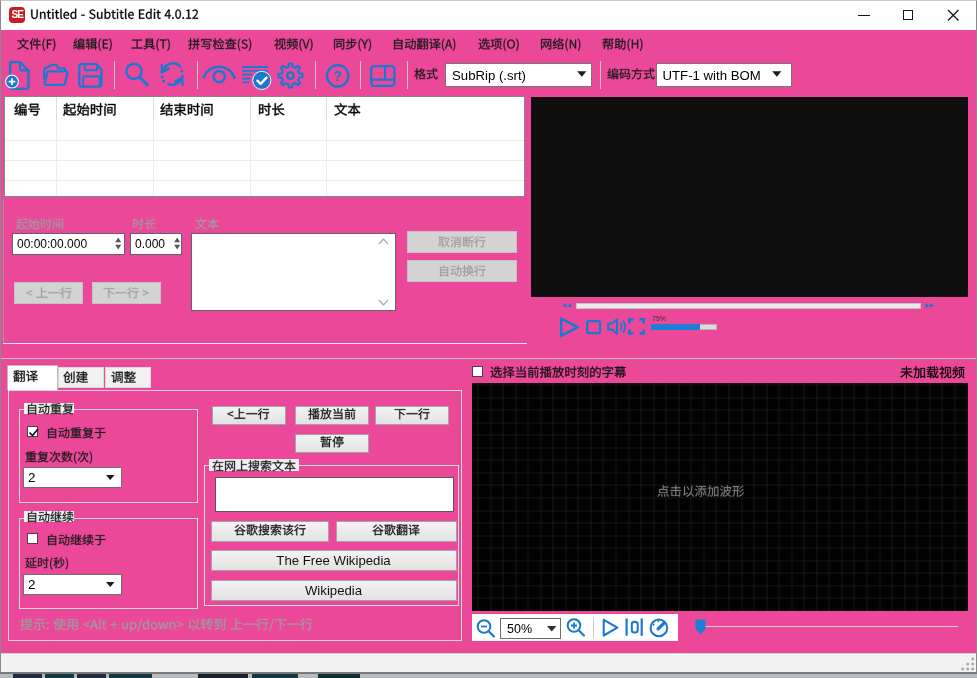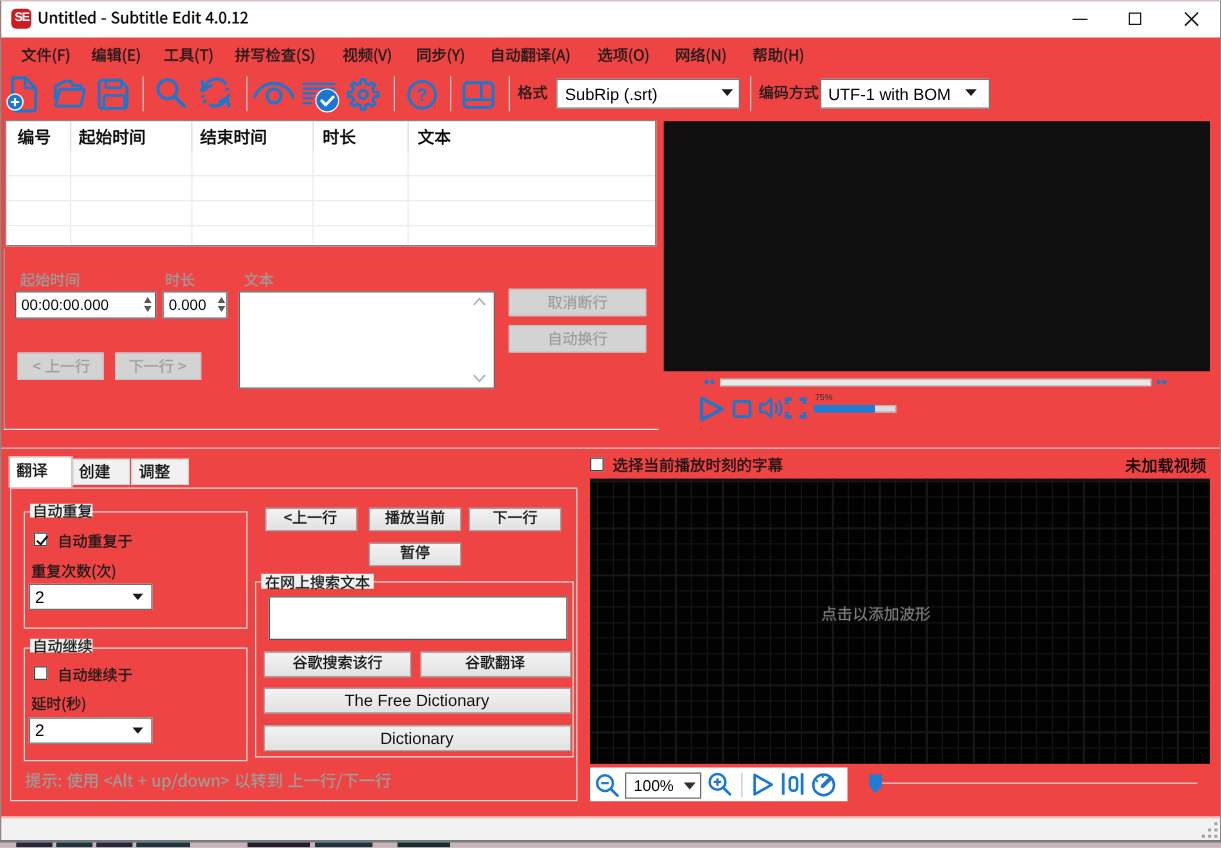--- a/index.html
+++ b/index.html
@@ -1,15 +1,15 @@
 <!DOCTYPE html>
 <html><head><meta charset="utf-8"><style>
 html,body{margin:0;padding:0;background:#fff}
 *{box-sizing:border-box}
-#win{position:relative;width:977px;height:678px;font-family:"Liberation Sans",sans-serif;background:#ef4444;overflow:hidden}
+#win{position:relative;width:977px;height:678px;font-family:"Liberation Sans",sans-serif;background:#ec4899;overflow:hidden}
 .abs{position:absolute}
 .t{position:absolute;overflow:visible}
 .lt{position:absolute;font-size:12px;color:#000;white-space:nowrap}
 svg.ic{position:absolute;overflow:visible}
 .cb{position:absolute;background:#fff;border:1px solid #454545}
 </style></head><body>
 <div id="win">
 
 <div class="abs" style="left:0;top:0;width:977px;height:673px;border:1px solid #898989;border-top:1px solid #c8c8c8"></div>
 <div class="abs" style="left:1px;top:1px;width:975px;height:29px;background:#fff"></div>
@@ -298,22 +298,22 @@
     </svg>
 <div class="abs" style="left:215px;top:476.5px;width:238.5px;height:35px;background:#fff;border:1px solid #575757"></div>
 <div class="abs" style="left:210.5px;top:520.5px;width:118.2px;height:21px;background:linear-gradient(#f3f3f3,#e2e2e2);border:1px solid #a3a3a3"></div>
     <svg class="t" style="left:233.6px;top:524.0px" width="72" height="16">
       <path transform="translate(0,10.34)" d="M7.1 -9.4C8.2 -8.5 9.6 -7.3 10.3 -6.5L11.1 -7.1C10.4 -7.9 8.9 -9.1 7.8 -9.9ZM4.0 -9.8C3.3 -8.8 2.1 -7.8 1.0 -7.1C1.2 -7.0 1.5 -6.7 1.7 -6.5C2.8 -7.2 4.1 -8.3 4.9 -9.4ZM6.0 -7.9C4.9 -6.1 2.7 -4.4 0.5 -3.7C0.7 -3.4 0.9 -3.1 1.0 -2.8C1.6 -3.0 2.1 -3.3 2.7 -3.6V1.0H3.6V0.5H8.5V0.9H9.4V-3.5C9.9 -3.2 10.4 -3.0 10.9 -2.8C11.1 -3.1 11.4 -3.4 11.6 -3.6C9.7 -4.3 7.6 -5.7 6.5 -7.1L6.7 -7.4ZM3.6 -0.3V-3.0H8.5V-0.3ZM3.0 -3.9C4.2 -4.6 5.2 -5.5 6.0 -6.4C6.8 -5.5 7.8 -4.6 8.9 -3.9Z M13.9 -7.3H15.3V-6.2H13.9ZM13.2 -8.0V-5.5H16.0V-8.0ZM12.5 -4.7V-3.9H16.9V0.0C16.9 0.2 16.9 0.2 16.8 0.2C16.6 0.2 16.1 0.2 15.5 0.2C15.6 0.4 15.8 0.7 15.8 0.9C16.6 0.9 17.1 0.9 17.4 0.8C17.7 0.7 17.7 0.5 17.7 0.0V-3.9H18.9V-4.7H17.7V-8.7H18.6V-9.5H12.6V-8.7H16.9V-4.7ZM13.1 -3.2V-0.1H13.9V-0.6H16.1V-3.2ZM13.9 -2.5H15.4V-1.3H13.9ZM19.6 -10.1C19.3 -8.3 18.8 -6.6 18.0 -5.5C18.2 -5.4 18.6 -5.1 18.8 -5.0C19.2 -5.6 19.5 -6.4 19.8 -7.3H22.5C22.4 -6.5 22.2 -5.7 22.0 -5.1L22.7 -4.9C23.0 -5.7 23.3 -6.9 23.5 -8.0L22.9 -8.2L22.8 -8.2H20.1C20.2 -8.7 20.3 -9.3 20.4 -9.9ZM20.4 -6.6V-5.8C20.4 -4.1 20.2 -1.6 17.9 0.4C18.1 0.5 18.4 0.8 18.5 1.0C19.8 -0.1 20.5 -1.5 20.9 -2.8C21.3 -1.2 22.0 -0.1 23.2 1.0C23.3 0.7 23.6 0.5 23.8 0.3C22.3 -1.0 21.6 -2.4 21.2 -4.8C21.2 -5.1 21.2 -5.5 21.2 -5.8V-6.6Z M26.0 -10.1V-7.7H24.6V-6.8H26.0V-4.2L24.5 -3.7L24.7 -2.9L26.0 -3.3V-0.2C26.0 0.0 25.9 0.0 25.8 0.0C25.7 0.0 25.2 0.0 24.8 0.0C24.9 0.3 25.0 0.7 25.0 0.9C25.7 0.9 26.2 0.9 26.5 0.7C26.7 0.6 26.8 0.3 26.8 -0.2V-3.7L28.2 -4.2L28.0 -5.0L26.8 -4.6V-6.8H28.1V-7.7H26.8V-10.1ZM28.5 -3.5V-2.7H29.1L29.0 -2.7C29.5 -1.9 30.2 -1.2 31.0 -0.6C30.0 -0.2 28.8 0.1 27.6 0.2C27.8 0.4 28.0 0.8 28.1 1.0C29.4 0.8 30.7 0.4 31.8 -0.1C32.8 0.3 33.8 0.7 35.0 0.9C35.1 0.7 35.4 0.4 35.5 0.2C34.5 0.0 33.5 -0.3 32.7 -0.6C33.6 -1.3 34.4 -2.1 34.9 -3.3L34.4 -3.5L34.2 -3.5H32.2V-4.6H35.0V-9.1H32.7V-8.4H34.2V-7.2H32.7V-6.5H34.2V-5.4H32.2V-10.1H31.4V-5.4H29.5V-6.5H30.8V-7.2H29.5V-8.3C30.1 -8.5 30.8 -8.8 31.3 -9.0L30.6 -9.6C30.2 -9.3 29.4 -9.0 28.7 -8.8V-4.6H31.4V-3.5ZM33.7 -2.7C33.3 -2.0 32.6 -1.5 31.8 -1.0C31.0 -1.5 30.4 -2.1 29.9 -2.7Z M43.6 -1.2C44.6 -0.7 45.9 0.1 46.5 0.7L47.3 0.2C46.6 -0.4 45.3 -1.2 44.3 -1.7ZM39.5 -1.6C38.8 -1.0 37.7 -0.3 36.7 0.1C36.9 0.3 37.3 0.6 37.4 0.7C38.4 0.2 39.5 -0.6 40.3 -1.3ZM38.3 -3.8C38.5 -3.9 38.8 -3.9 41.1 -4.1C40.1 -3.6 39.2 -3.3 38.8 -3.1C38.1 -2.8 37.6 -2.7 37.2 -2.6C37.3 -2.4 37.4 -2.0 37.5 -1.8C37.8 -1.9 38.2 -2.0 41.7 -2.2V-0.1C41.7 0.0 41.7 0.1 41.5 0.1C41.3 0.1 40.7 0.1 39.9 0.1C40.1 0.3 40.2 0.6 40.3 0.9C41.1 0.9 41.7 0.9 42.1 0.8C42.5 0.6 42.6 0.4 42.6 -0.1V-2.3L45.6 -2.4C45.9 -2.1 46.2 -1.8 46.4 -1.5L47.1 -2.0C46.5 -2.7 45.5 -3.6 44.6 -4.3L44.0 -3.9C44.3 -3.7 44.6 -3.4 45.0 -3.1L39.7 -2.8C41.4 -3.4 43.1 -4.2 44.7 -5.2L44.1 -5.8C43.5 -5.4 43.0 -5.1 42.4 -4.8L39.7 -4.6C40.5 -5.0 41.4 -5.5 42.1 -6.1L41.8 -6.3H46.3V-4.9H47.2V-7.1H42.5V-8.2H47.1V-9.0H42.5V-10.1H41.5V-9.0H36.9V-8.2H41.5V-7.1H36.8V-4.9H37.6V-6.3H41.2C40.4 -5.7 39.3 -5.1 39.0 -4.9C38.6 -4.8 38.3 -4.6 38.1 -4.6C38.2 -4.4 38.3 -4.0 38.3 -3.8Z M49.4 -9.4C50.0 -8.8 50.7 -7.9 51.1 -7.4L51.7 -8.0C51.4 -8.5 50.6 -9.3 50.0 -9.9ZM48.6 -6.3V-5.5H50.5V-1.0C50.5 -0.4 50.1 -0.0 49.9 0.2C50.0 0.3 50.3 0.6 50.4 0.8C50.5 0.6 50.8 0.4 52.7 -1.0C52.6 -1.2 52.5 -1.5 52.5 -1.8L51.3 -1.0V-6.3ZM55.1 -9.9C55.3 -9.5 55.5 -8.9 55.7 -8.5H52.3V-7.7H54.9C54.4 -7.0 53.7 -6.0 53.4 -5.7C53.2 -5.5 52.8 -5.4 52.6 -5.3C52.7 -5.1 52.8 -4.7 52.9 -4.5C53.1 -4.5 53.5 -4.6 55.9 -4.8C55.0 -3.8 53.7 -2.9 52.4 -2.4C52.5 -2.2 52.8 -1.8 52.9 -1.6C55.2 -2.7 57.1 -4.5 58.2 -6.4L57.4 -6.7C57.2 -6.3 56.9 -6.0 56.7 -5.6L54.3 -5.5C54.8 -6.1 55.5 -7.0 55.9 -7.7H59.3V-8.5H56.7C56.6 -9.0 56.3 -9.6 55.9 -10.1ZM58.3 -4.6C57.2 -2.5 54.7 -0.7 51.9 0.2C52.0 0.4 52.3 0.8 52.4 1.0C53.9 0.5 55.2 -0.3 56.4 -1.2C57.2 -0.5 58.2 0.3 58.7 0.8L59.4 0.2C58.8 -0.3 57.9 -1.1 57.0 -1.7C57.9 -2.4 58.7 -3.3 59.3 -4.2Z M65.2 -9.4V-8.5H71.1V-9.4ZM63.2 -10.1C62.6 -9.2 61.4 -8.1 60.4 -7.5C60.6 -7.3 60.8 -6.9 60.9 -6.7C62.0 -7.5 63.3 -8.7 64.1 -9.7ZM64.7 -6.0V-5.2H68.7V-0.2C68.7 -0.0 68.7 0.0 68.4 0.1C68.2 0.1 67.4 0.1 66.5 0.0C66.7 0.3 66.8 0.7 66.8 0.9C68.0 0.9 68.7 0.9 69.1 0.8C69.5 0.6 69.6 0.4 69.6 -0.2V-5.2H71.5V-6.0ZM63.7 -7.5C62.9 -6.1 61.5 -4.8 60.3 -3.9C60.5 -3.7 60.8 -3.3 60.9 -3.1C61.4 -3.5 61.8 -3.9 62.3 -4.4V1.0H63.2V-5.4C63.7 -6.0 64.2 -6.6 64.5 -7.2Z" fill="#111" stroke="#111" stroke-width="0.25"></path>
     </svg>
 <div class="abs" style="left:335.7px;top:520.5px;width:121px;height:21px;background:linear-gradient(#f3f3f3,#e2e2e2);border:1px solid #a3a3a3"></div>
     <svg class="t" style="left:372.2px;top:524.0px" width="48" height="16">
       <path transform="translate(0,10.34)" d="M7.1 -9.4C8.2 -8.5 9.6 -7.3 10.3 -6.5L11.1 -7.1C10.4 -7.9 8.9 -9.1 7.8 -9.9ZM4.0 -9.8C3.3 -8.8 2.1 -7.8 1.0 -7.1C1.2 -7.0 1.5 -6.7 1.7 -6.5C2.8 -7.2 4.1 -8.3 4.9 -9.4ZM6.0 -7.9C4.9 -6.1 2.7 -4.4 0.5 -3.7C0.7 -3.4 0.9 -3.1 1.0 -2.8C1.6 -3.0 2.1 -3.3 2.7 -3.6V1.0H3.6V0.5H8.5V0.9H9.4V-3.5C9.9 -3.2 10.4 -3.0 10.9 -2.8C11.1 -3.1 11.4 -3.4 11.6 -3.6C9.7 -4.3 7.6 -5.7 6.5 -7.1L6.7 -7.4ZM3.6 -0.3V-3.0H8.5V-0.3ZM3.0 -3.9C4.2 -4.6 5.2 -5.5 6.0 -6.4C6.8 -5.5 7.8 -4.6 8.9 -3.9Z M13.9 -7.3H15.3V-6.2H13.9ZM13.2 -8.0V-5.5H16.0V-8.0ZM12.5 -4.7V-3.9H16.9V0.0C16.9 0.2 16.9 0.2 16.8 0.2C16.6 0.2 16.1 0.2 15.5 0.2C15.6 0.4 15.8 0.7 15.8 0.9C16.6 0.9 17.1 0.9 17.4 0.8C17.7 0.7 17.7 0.5 17.7 0.0V-3.9H18.9V-4.7H17.7V-8.7H18.6V-9.5H12.6V-8.7H16.9V-4.7ZM13.1 -3.2V-0.1H13.9V-0.6H16.1V-3.2ZM13.9 -2.5H15.4V-1.3H13.9ZM19.6 -10.1C19.3 -8.3 18.8 -6.6 18.0 -5.5C18.2 -5.4 18.6 -5.1 18.8 -5.0C19.2 -5.6 19.5 -6.4 19.8 -7.3H22.5C22.4 -6.5 22.2 -5.7 22.0 -5.1L22.7 -4.9C23.0 -5.7 23.3 -6.9 23.5 -8.0L22.9 -8.2L22.8 -8.2H20.1C20.2 -8.7 20.3 -9.3 20.4 -9.9ZM20.4 -6.6V-5.8C20.4 -4.1 20.2 -1.6 17.9 0.4C18.1 0.5 18.4 0.8 18.5 1.0C19.8 -0.1 20.5 -1.5 20.9 -2.8C21.3 -1.2 22.0 -0.1 23.2 1.0C23.3 0.7 23.6 0.5 23.8 0.3C22.3 -1.0 21.6 -2.4 21.2 -4.8C21.2 -5.1 21.2 -5.5 21.2 -5.8V-6.6Z M30.1 -7.4C30.4 -6.6 30.8 -5.6 30.9 -5.0L31.5 -5.2C31.4 -5.8 31.1 -6.8 30.7 -7.6ZM32.8 -7.4C33.1 -6.7 33.5 -5.7 33.6 -5.1L34.2 -5.2C34.1 -5.8 33.7 -6.8 33.4 -7.6ZM28.8 -8.8C28.7 -8.4 28.4 -7.7 28.2 -7.2H27.8V-9.0C28.5 -9.1 29.2 -9.2 29.7 -9.4L29.3 -10.0C28.2 -9.7 26.2 -9.5 24.7 -9.4C24.8 -9.3 24.8 -9.0 24.9 -8.8C25.5 -8.8 26.3 -8.9 27.0 -9.0V-7.2H24.6V-6.5H26.7C26.1 -5.7 25.2 -4.8 24.4 -4.4C24.6 -4.2 24.7 -3.8 24.8 -3.6L25.0 -3.7V0.9H25.7V0.3H28.9V0.8H29.6V-3.8H25.1C25.8 -4.3 26.5 -5.1 27.0 -5.8V-4.1H27.8V-5.8C28.4 -5.4 29.2 -4.6 29.5 -4.3L30.0 -5.0C29.7 -5.2 28.5 -6.1 27.9 -6.5H29.8V-7.2H28.9C29.1 -7.6 29.3 -8.1 29.5 -8.6ZM25.2 -8.5C25.4 -8.1 25.6 -7.5 25.7 -7.2L26.3 -7.4C26.2 -7.7 26.0 -8.3 25.8 -8.7ZM27.0 -1.5V-0.5H25.7V-1.5ZM27.7 -1.5H28.9V-0.5H27.7ZM27.0 -2.1H25.7V-3.1H27.0ZM27.7 -2.1V-3.1H28.9V-2.1ZM29.9 -2.4 30.3 -1.8C30.8 -2.2 31.3 -2.8 31.8 -3.3V-0.1C31.8 0.1 31.7 0.1 31.6 0.1C31.4 0.1 31.0 0.1 30.6 0.1C30.7 0.3 30.8 0.7 30.8 0.9C31.4 0.9 31.9 0.9 32.1 0.8C32.4 0.6 32.5 0.4 32.5 -0.1V-9.5H30.1V-8.7H31.8V-4.4C31.1 -3.6 30.4 -2.9 29.9 -2.4ZM32.7 -2.5 33.1 -1.9C33.5 -2.3 34.0 -2.8 34.4 -3.3V-0.1C34.4 0.1 34.4 0.1 34.2 0.1C34.1 0.1 33.6 0.1 33.1 0.1C33.3 0.3 33.4 0.7 33.4 0.9C34.1 0.9 34.5 0.9 34.8 0.8C35.1 0.6 35.2 0.4 35.2 -0.1V-9.5H32.8V-8.7H34.4V-4.4C33.8 -3.6 33.1 -3.0 32.7 -2.5Z M37.2 -9.4C37.7 -8.7 38.3 -7.8 38.6 -7.3L39.3 -7.8C39.0 -8.3 38.4 -9.2 37.9 -9.8ZM43.3 -4.9V-3.9H40.9V-3.1H43.3V-1.8H40.3V-1.5L40.1 -1.9L39.1 -1.2V-6.3H36.6V-5.5H38.2V-1.2C38.2 -0.6 37.9 -0.2 37.7 0.0C37.8 0.1 38.1 0.5 38.2 0.7C38.3 0.4 38.6 0.2 40.3 -1.1V-1.0H43.3V1.0H44.2V-1.0H47.4V-1.8H44.2V-3.1H46.6V-3.9H44.2V-4.9ZM45.6 -8.6C45.2 -8.0 44.6 -7.4 43.8 -6.9C43.2 -7.4 42.6 -8.0 42.2 -8.6ZM40.4 -9.4V-8.6H41.3C41.8 -7.8 42.4 -7.1 43.1 -6.5C42.1 -5.9 41.0 -5.4 39.8 -5.2C40.0 -5.0 40.2 -4.6 40.3 -4.4C41.5 -4.7 42.8 -5.3 43.8 -5.9C44.8 -5.3 45.9 -4.8 47.1 -4.5C47.2 -4.8 47.5 -5.1 47.7 -5.3C46.5 -5.5 45.5 -5.9 44.6 -6.4C45.6 -7.2 46.4 -8.1 46.9 -9.2L46.3 -9.5L46.2 -9.4Z" fill="#111" stroke="#111" stroke-width="0.25"></path>
     </svg>
-<div class="abs" style="left:210.5px;top:550px;width:246px;height:21px;background:linear-gradient(#f3f3f3,#e2e2e2);border:1px solid #a3a3a3;text-align:center;font-size:13.2px;color:#111;line-height:19px">The Free Dictionary</div>
-<div class="abs" style="left:210.5px;top:579.5px;width:246px;height:21px;background:linear-gradient(#f3f3f3,#e2e2e2);border:1px solid #a3a3a3;text-align:center;font-size:13.2px;color:#111;line-height:19px">Dictionary</div>
+<div class="abs" style="left:210.5px;top:550px;width:246px;height:21px;background:linear-gradient(#f3f3f3,#e2e2e2);border:1px solid #a3a3a3;text-align:center;font-size:13.2px;color:#111;line-height:19px">The Free Wikipedia</div>
+<div class="abs" style="left:210.5px;top:579.5px;width:246px;height:21px;background:linear-gradient(#f3f3f3,#e2e2e2);border:1px solid #a3a3a3;text-align:center;font-size:13.2px;color:#111;line-height:19px">Wikipedia</div>
 <svg class="t" style="left:19.7px;top:617.5px" width="293" height="17">
       <path transform="translate(0,11.21)" d="M6.2 -8.0H10.6V-7.0H6.2ZM6.2 -9.8H10.6V-8.7H6.2ZM5.3 -10.5V-6.2H11.5V-10.5ZM5.6 -3.9C5.4 -1.9 4.8 -0.5 3.6 0.5C3.8 0.6 4.2 0.9 4.4 1.0C5.0 0.4 5.6 -0.4 5.9 -1.4C6.8 0.5 8.2 0.8 10.0 0.8H12.3C12.4 0.6 12.5 0.2 12.6 -0.0C12.2 -0.0 10.4 -0.0 10.1 -0.0C9.6 -0.0 9.2 -0.0 8.8 -0.1V-2.1H11.6V-3.0H8.8V-4.5H12.2V-5.3H4.7V-4.5H7.9V-0.4C7.2 -0.7 6.6 -1.3 6.2 -2.4C6.3 -2.8 6.4 -3.3 6.5 -3.8ZM2.1 -10.9V-8.3H0.5V-7.4H2.1V-4.5C1.5 -4.3 0.9 -4.1 0.4 -4.0L0.6 -3.1L2.1 -3.5V-0.2C2.1 0.0 2.1 0.1 1.9 0.1C1.8 0.1 1.2 0.1 0.7 0.1C0.8 0.3 0.9 0.7 1.0 0.9C1.8 1.0 2.3 0.9 2.6 0.8C2.9 0.6 3.0 0.4 3.0 -0.2V-3.8L4.5 -4.3L4.4 -5.2L3.0 -4.8V-7.4H4.5V-8.3H3.0V-10.9Z M16.0 -4.6C15.5 -3.1 14.5 -1.7 13.5 -0.7C13.7 -0.6 14.1 -0.3 14.4 -0.1C15.4 -1.1 16.4 -2.7 17.0 -4.3ZM21.9 -4.2C22.8 -2.9 23.8 -1.2 24.2 -0.1L25.1 -0.6C24.8 -1.7 23.7 -3.3 22.8 -4.5ZM14.9 -10.0V-9.0H24.1V-10.0ZM13.8 -6.8V-5.8H19.0V-0.2C19.0 -0.0 18.9 0.0 18.7 0.0C18.4 0.0 17.6 0.0 16.7 0.0C16.8 0.3 17.0 0.7 17.0 1.0C18.2 1.0 19.0 1.0 19.4 0.9C19.9 0.7 20.0 0.4 20.0 -0.2V-5.8H25.2V-6.8Z M27.8 -5.1C28.3 -5.1 28.7 -5.4 28.7 -6.0C28.7 -6.5 28.3 -6.9 27.8 -6.9C27.3 -6.9 26.9 -6.5 26.9 -6.0C26.9 -5.4 27.3 -5.1 27.8 -5.1ZM27.8 0.2C28.3 0.2 28.7 -0.2 28.7 -0.7C28.7 -1.3 28.3 -1.6 27.8 -1.6C27.3 -1.6 26.9 -1.3 26.9 -0.7C26.9 -0.2 27.3 0.2 27.8 0.2Z M41.0 -10.9V-9.5H37.4V-8.6H41.0V-7.3H37.8V-3.7H41.0C40.9 -3.0 40.7 -2.3 40.3 -1.7C39.6 -2.2 39.0 -2.8 38.6 -3.4L37.8 -3.2C38.3 -2.3 38.9 -1.6 39.7 -1.1C39.1 -0.5 38.2 -0.1 36.9 0.3C37.2 0.5 37.4 0.9 37.5 1.1C38.9 0.7 39.8 0.1 40.5 -0.5C41.8 0.3 43.4 0.8 45.3 1.1C45.4 0.8 45.7 0.4 45.9 0.2C44.0 -0.0 42.4 -0.5 41.1 -1.2C41.6 -2.0 41.8 -2.8 41.9 -3.7H45.3V-7.3H42.0V-8.6H45.8V-9.5H42.0V-10.9ZM38.7 -6.5H41.0V-5.1L41.0 -4.5H38.7ZM42.0 -6.5H44.4V-4.5H42.0L42.0 -5.1ZM36.9 -10.9C36.1 -9.0 34.8 -7.0 33.5 -5.8C33.7 -5.6 34.0 -5.1 34.1 -4.8C34.6 -5.3 35.0 -5.9 35.5 -6.5V1.1H36.4V-8.0C36.9 -8.8 37.4 -9.7 37.8 -10.7Z M48.2 -10.0V-5.3C48.2 -3.5 48.1 -1.2 46.7 0.5C46.9 0.6 47.3 0.9 47.4 1.1C48.4 0.0 48.9 -1.5 49.1 -3.0H52.3V0.9H53.3V-3.0H56.8V-0.3C56.8 -0.1 56.7 0.0 56.5 0.0C56.2 0.1 55.3 0.1 54.4 0.0C54.6 0.3 54.7 0.7 54.8 1.0C56.0 1.0 56.7 1.0 57.2 0.8C57.6 0.7 57.8 0.4 57.8 -0.3V-10.0ZM49.2 -9.1H52.3V-7.0H49.2ZM56.8 -9.1V-7.0H53.3V-9.1ZM49.2 -6.1H52.3V-3.9H49.2C49.2 -4.4 49.2 -4.8 49.2 -5.3ZM56.8 -6.1V-3.9H53.3V-6.1Z M69.6 -1.9V-2.9L66.5 -4.1L64.6 -4.8V-4.8L66.5 -5.6L69.6 -6.7V-7.7L63.4 -5.3V-4.4Z M70.2 0.0H71.4L72.3 -2.9H75.8L76.7 0.0H78.0L74.7 -9.5H73.4ZM72.6 -3.9 73.1 -5.3C73.4 -6.4 73.7 -7.4 74.0 -8.6H74.1C74.4 -7.4 74.7 -6.4 75.0 -5.3L75.5 -3.9Z M80.5 0.2C80.8 0.2 81.0 0.1 81.1 0.1L81.0 -0.8C80.8 -0.8 80.8 -0.8 80.7 -0.8C80.5 -0.8 80.4 -1.0 80.4 -1.3V-10.3H79.2V-1.4C79.2 -0.4 79.6 0.2 80.5 0.2Z M85.1 0.2C85.6 0.2 86.0 0.0 86.4 -0.1L86.2 -1.0C86.0 -0.9 85.6 -0.8 85.4 -0.8C84.6 -0.8 84.3 -1.3 84.3 -2.1V-6.1H86.2V-7.1H84.3V-9.0H83.3L83.2 -7.1L82.1 -7.0V-6.1H83.1V-2.2C83.1 -0.8 83.6 0.2 85.1 0.2Z M93.4 -1.5H94.3V-4.4H97.0V-5.2H94.3V-8.1H93.4V-5.2H90.7V-4.4H93.4Z M104.4 0.2C105.3 0.2 106.0 -0.3 106.7 -1.1H106.7L106.8 0.0H107.8V-7.1H106.6V-2.1C106.0 -1.2 105.4 -0.9 104.7 -0.9C103.8 -0.9 103.4 -1.4 103.4 -2.7V-7.1H102.2V-2.6C102.2 -0.8 102.9 0.2 104.4 0.2Z M110.2 3.0H111.4V0.6L111.3 -0.7C112.0 -0.1 112.7 0.2 113.3 0.2C114.9 0.2 116.4 -1.2 116.4 -3.6C116.4 -5.8 115.4 -7.2 113.6 -7.2C112.7 -7.2 111.9 -6.8 111.3 -6.2H111.3L111.2 -7.1H110.2ZM113.1 -0.8C112.6 -0.8 112.0 -1.0 111.4 -1.6V-5.3C112.1 -5.9 112.7 -6.2 113.3 -6.2C114.6 -6.2 115.1 -5.2 115.1 -3.6C115.1 -1.9 114.3 -0.8 113.1 -0.8Z M117.2 2.3H118.1L122.0 -10.3H121.1Z M125.7 0.2C126.6 0.2 127.3 -0.3 127.9 -0.8H127.9L128.0 0.0H129.0V-10.3H127.8V-7.6L127.9 -6.4C127.3 -6.9 126.7 -7.2 125.9 -7.2C124.3 -7.2 122.8 -5.8 122.8 -3.5C122.8 -1.2 124.0 0.2 125.7 0.2ZM126.0 -0.8C124.8 -0.8 124.1 -1.8 124.1 -3.5C124.1 -5.1 125.0 -6.2 126.1 -6.2C126.7 -6.2 127.2 -6.0 127.8 -5.5V-1.8C127.2 -1.1 126.7 -0.8 126.0 -0.8Z M134.1 0.2C135.9 0.2 137.4 -1.2 137.4 -3.5C137.4 -5.9 135.9 -7.2 134.1 -7.2C132.4 -7.2 130.9 -5.9 130.9 -3.5C130.9 -1.2 132.4 0.2 134.1 0.2ZM134.1 -0.8C132.9 -0.8 132.1 -1.9 132.1 -3.5C132.1 -5.1 132.9 -6.2 134.1 -6.2C135.4 -6.2 136.2 -5.1 136.2 -3.5C136.2 -1.9 135.4 -0.8 134.1 -0.8Z M140.4 0.0H141.8L142.8 -3.8C143.0 -4.5 143.1 -5.1 143.3 -5.8H143.3C143.5 -5.1 143.6 -4.5 143.8 -3.8L144.8 0.0H146.3L148.2 -7.1H147.0L146.0 -3.0C145.8 -2.3 145.7 -1.7 145.6 -1.0H145.5C145.3 -1.7 145.2 -2.3 145.0 -3.0L143.9 -7.1H142.8L141.6 -3.0C141.5 -2.3 141.3 -1.7 141.2 -1.0H141.1C141.0 -1.7 140.8 -2.3 140.7 -3.0L139.6 -7.1H138.4Z M149.7 0.0H150.9V-5.1C151.6 -5.8 152.1 -6.2 152.8 -6.2C153.8 -6.2 154.2 -5.6 154.2 -4.3V0.0H155.3V-4.5C155.3 -6.3 154.7 -7.2 153.2 -7.2C152.2 -7.2 151.5 -6.7 150.8 -6.0H150.8L150.7 -7.1H149.7Z M156.9 -1.9 163.2 -4.4V-5.3L156.9 -7.7V-6.7L160.0 -5.6L162.0 -4.8V-4.8L160.0 -4.1L156.9 -2.9Z M172.2 -9.3C172.9 -8.3 173.8 -7.0 174.1 -6.1L175.0 -6.7C174.6 -7.5 173.8 -8.8 173.0 -9.7ZM177.2 -10.4C176.9 -4.6 176.0 -1.4 171.8 0.3C172.0 0.5 172.4 0.9 172.5 1.1C174.3 0.3 175.5 -0.7 176.4 -2.1C177.4 -1.1 178.5 0.2 179.0 1.0L179.9 0.4C179.2 -0.6 177.9 -1.9 176.8 -3.0C177.7 -4.8 178.0 -7.3 178.2 -10.4ZM169.1 -0.3C169.5 -0.6 169.9 -0.8 173.7 -2.7C173.6 -2.9 173.5 -3.3 173.4 -3.6L170.4 -2.1V-9.9H169.4V-2.2C169.4 -1.7 168.9 -1.2 168.6 -1.1C168.8 -0.9 169.0 -0.5 169.1 -0.3Z M181.3 -4.3C181.5 -4.4 181.9 -4.5 182.3 -4.5H183.5V-2.6L180.8 -2.2L181.0 -1.2L183.5 -1.7V1.0H184.4V-1.9L186.1 -2.2L186.1 -3.1L184.4 -2.8V-4.5H185.7V-5.4H184.4V-7.4H183.5V-5.4H182.2C182.6 -6.3 183.0 -7.4 183.3 -8.5H185.7V-9.4H183.6C183.7 -9.8 183.8 -10.3 183.9 -10.7L183.0 -10.9C182.9 -10.4 182.8 -9.9 182.7 -9.4H180.9V-8.5H182.4C182.1 -7.4 181.8 -6.5 181.7 -6.2C181.5 -5.7 181.3 -5.2 181.1 -5.2C181.2 -4.9 181.3 -4.5 181.3 -4.3ZM185.8 -7.0V-6.0H187.7C187.5 -5.1 187.2 -4.3 187.0 -3.6H190.7C190.3 -3.0 189.7 -2.2 189.2 -1.5C188.7 -1.8 188.3 -2.1 187.8 -2.3L187.2 -1.7C188.5 -0.9 190.1 0.3 190.8 1.1L191.5 0.3C191.1 -0.1 190.5 -0.5 189.9 -1.0C190.7 -2.1 191.6 -3.3 192.3 -4.3L191.6 -4.6L191.4 -4.5H188.3L188.7 -6.0H192.8V-7.0H189.0L189.4 -8.5H192.3V-9.4H189.7L190.0 -10.8L189.1 -10.9L188.7 -9.4H186.3V-8.5H188.4L188.0 -7.0Z M201.6 -9.8V-1.9H202.5V-9.8ZM204.2 -10.7V-0.5C204.2 -0.3 204.1 -0.2 203.9 -0.2C203.7 -0.2 203.0 -0.2 202.2 -0.2C202.4 0.1 202.5 0.5 202.6 0.8C203.5 0.8 204.2 0.7 204.6 0.6C205.0 0.4 205.2 0.1 205.2 -0.5V-10.7ZM194.1 -0.5 194.3 0.4C196.0 0.1 198.5 -0.4 200.8 -0.9L200.8 -1.7L198.0 -1.2V-3.3H200.6V-4.1H198.0V-5.5H197.1V-4.1H194.6V-3.3H197.1V-1.1ZM194.8 -5.7C195.2 -5.8 195.6 -5.9 199.7 -6.3C199.9 -6.0 200.0 -5.7 200.2 -5.5L200.9 -6.0C200.5 -6.7 199.7 -7.9 198.9 -8.8L198.2 -8.4C198.5 -8.0 198.9 -7.5 199.2 -7.1L195.9 -6.8C196.4 -7.5 196.9 -8.3 197.4 -9.2H200.9V-10.1H194.2V-9.2H196.3C195.9 -8.3 195.3 -7.4 195.1 -7.2C194.9 -6.9 194.7 -6.7 194.5 -6.6C194.6 -6.4 194.8 -5.9 194.8 -5.7Z M215.5 -10.7V-0.6H210.6V0.4H222.3V-0.6H216.5V-5.7H221.4V-6.7H216.5V-10.7Z M223.5 -5.6V-4.5H235.4V-5.6Z M241.6 -10.1V-9.2H248.0V-10.1ZM239.4 -10.9C238.7 -10.0 237.5 -8.8 236.4 -8.1C236.6 -7.9 236.8 -7.5 237.0 -7.3C238.1 -8.1 239.5 -9.4 240.3 -10.5ZM241.0 -6.6V-5.6H245.4V-0.2C245.4 -0.0 245.3 0.1 245.1 0.1C244.8 0.1 243.9 0.1 243.0 0.0C243.2 0.3 243.3 0.7 243.3 1.0C244.6 1.0 245.4 1.0 245.8 0.9C246.2 0.7 246.4 0.4 246.4 -0.2V-5.6H248.4V-6.6ZM239.9 -8.1C239.0 -6.7 237.6 -5.1 236.3 -4.2C236.5 -4.0 236.8 -3.6 237.0 -3.4C237.4 -3.8 237.9 -4.2 238.4 -4.7V1.1H239.4V-5.8C239.9 -6.4 240.4 -7.1 240.9 -7.8Z M249.1 2.3H250.0L253.8 -10.3H253.0Z M254.7 -10.0V-9.0H259.8V1.0H260.8V-5.9C262.3 -5.1 264.0 -4.0 264.9 -3.2L265.6 -4.1C264.6 -4.9 262.5 -6.1 261.0 -6.9L260.8 -6.6V-9.0H266.3V-10.0Z M267.6 -5.6V-4.5H279.5V-5.6Z M285.7 -10.1V-9.2H292.1V-10.1ZM283.5 -10.9C282.8 -10.0 281.6 -8.8 280.5 -8.1C280.7 -7.9 280.9 -7.5 281.1 -7.3C282.2 -8.1 283.6 -9.4 284.4 -10.5ZM285.1 -6.6V-5.6H289.5V-0.2C289.5 -0.0 289.4 0.1 289.2 0.1C288.9 0.1 288.0 0.1 287.1 0.0C287.3 0.3 287.4 0.7 287.4 1.0C288.7 1.0 289.5 1.0 289.9 0.9C290.3 0.7 290.5 0.4 290.5 -0.2V-5.6H292.4V-6.6ZM284.0 -8.1C283.1 -6.7 281.7 -5.1 280.4 -4.2C280.6 -4.0 280.9 -3.6 281.0 -3.4C281.5 -3.8 282.0 -4.2 282.5 -4.7V1.1H283.5V-5.8C284.0 -6.4 284.5 -7.1 284.9 -7.8Z" fill="#9e9e9e" stroke="#9e9e9e" stroke-width="0.25"></path>
     </svg>
 <div class="cb" style="left:471.5px;top:366px;width:11px;height:11px"></div>
 <svg class="t" style="left:489.5px;top:365.5px" width="136" height="16">
       <path transform="translate(0,10.69)" d="M0.8 -9.5C1.5 -8.9 2.3 -8.0 2.7 -7.4L3.4 -8.0C3.1 -8.6 2.2 -9.4 1.5 -10.0ZM5.5 -10.0C5.2 -8.9 4.7 -7.8 4.0 -7.1C4.3 -7.0 4.7 -6.8 4.8 -6.6C5.1 -7.0 5.4 -7.4 5.6 -7.9H7.5V-6.1H4.0V-5.2H6.2C6.0 -3.6 5.5 -2.4 3.6 -1.8C3.8 -1.6 4.1 -1.3 4.2 -1.0C6.3 -1.8 6.9 -3.3 7.1 -5.2H8.4V-2.4C8.4 -1.4 8.6 -1.2 9.6 -1.2C9.7 -1.2 10.6 -1.2 10.8 -1.2C11.6 -1.2 11.8 -1.6 11.9 -3.1C11.6 -3.2 11.2 -3.3 11.1 -3.5C11.0 -2.2 11.0 -2.0 10.7 -2.0C10.5 -2.0 9.8 -2.0 9.7 -2.0C9.4 -2.0 9.3 -2.1 9.3 -2.4V-5.2H11.8V-6.1H8.4V-7.9H11.3V-8.7H8.4V-10.4H7.5V-8.7H6.0C6.2 -9.1 6.3 -9.5 6.4 -9.9ZM3.1 -5.7H0.7V-4.8H2.2V-1.0C1.7 -0.8 1.1 -0.3 0.6 0.2L1.2 1.0C1.9 0.2 2.6 -0.4 3.0 -0.4C3.3 -0.4 3.7 -0.1 4.2 0.2C5.0 0.7 6.0 0.8 7.4 0.8C8.7 0.8 10.8 0.8 11.7 0.7C11.7 0.4 11.9 -0.0 12.0 -0.2C10.8 -0.1 8.9 -0.0 7.5 -0.0C6.1 -0.0 5.1 -0.1 4.3 -0.6C3.7 -0.9 3.4 -1.2 3.1 -1.2Z M14.6 -10.4V-7.9H13.0V-7.1H14.6V-4.4C13.9 -4.2 13.3 -4.0 12.8 -3.9L13.1 -3.0L14.6 -3.5V-0.1C14.6 0.0 14.5 0.1 14.4 0.1C14.2 0.1 13.8 0.1 13.2 0.1C13.3 0.3 13.5 0.7 13.5 0.9C14.3 0.9 14.8 0.9 15.1 0.8C15.4 0.6 15.5 0.4 15.5 -0.1V-3.8L16.9 -4.3L16.8 -5.1L15.5 -4.7V-7.1H17.0V-7.9H15.5V-10.4ZM22.4 -8.9C21.9 -8.3 21.3 -7.7 20.6 -7.2C20.0 -7.7 19.4 -8.3 19.0 -8.9ZM17.3 -9.8V-8.9H18.1C18.6 -8.1 19.2 -7.4 19.9 -6.7C18.9 -6.2 17.8 -5.7 16.8 -5.5C17.0 -5.3 17.2 -4.9 17.3 -4.7C18.4 -5.0 19.6 -5.5 20.6 -6.2C21.6 -5.5 22.7 -5.0 23.9 -4.7C24.0 -4.9 24.3 -5.3 24.5 -5.5C23.3 -5.7 22.2 -6.2 21.3 -6.7C22.3 -7.5 23.1 -8.4 23.7 -9.5L23.1 -9.8L23.0 -9.8ZM20.1 -5.1V-4.0H17.6V-3.2H20.1V-1.9H16.9V-1.1H20.1V1.0H21.0V-1.1H24.3V-1.9H21.0V-3.2H23.4V-4.0H21.0V-5.1Z M26.3 -9.5C27.0 -8.7 27.6 -7.5 27.9 -6.6L28.8 -7.1C28.5 -7.8 27.8 -9.0 27.1 -9.9ZM34.7 -10.0C34.4 -9.0 33.7 -7.7 33.1 -6.9L34.0 -6.6C34.5 -7.4 35.2 -8.6 35.7 -9.6ZM26.2 -0.5V0.5H34.6V1.0H35.6V-6.0H31.5V-10.4H30.5V-6.0H26.5V-5.1H34.6V-3.3H26.9V-2.4H34.6V-0.5Z M44.7 -6.4V-1.3H45.6V-6.4ZM47.2 -6.7V-0.2C47.2 0.0 47.1 0.1 46.9 0.1C46.7 0.1 46.1 0.1 45.3 0.0C45.4 0.3 45.6 0.7 45.6 0.9C46.6 1.0 47.2 0.9 47.6 0.8C48.0 0.6 48.1 0.4 48.1 -0.2V-6.7ZM46.2 -10.5C45.9 -9.9 45.4 -9.1 45.0 -8.5H41.3L41.9 -8.7C41.7 -9.2 41.1 -9.9 40.6 -10.4L39.8 -10.1C40.2 -9.6 40.7 -8.9 40.9 -8.5H37.9V-7.6H48.9V-8.5H46.1C46.4 -9.0 46.8 -9.6 47.2 -10.2ZM42.3 -3.7V-2.5H39.5V-3.7ZM42.3 -4.5H39.5V-5.7H42.3ZM38.6 -6.5V0.9H39.5V-1.7H42.3V-0.1C42.3 0.1 42.2 0.1 42.0 0.1C41.9 0.1 41.3 0.1 40.7 0.1C40.8 0.3 40.9 0.7 41.0 0.9C41.8 0.9 42.4 0.9 42.7 0.8C43.1 0.6 43.2 0.4 43.2 -0.1V-6.5Z M59.6 -9.1C59.4 -8.5 59.0 -7.7 58.7 -7.2H58.0V-9.2C59.0 -9.3 60.0 -9.5 60.8 -9.6L60.3 -10.3C58.8 -10.0 56.2 -9.7 54.1 -9.6C54.1 -9.4 54.2 -9.1 54.3 -8.9C55.2 -9.0 56.2 -9.0 57.1 -9.1V-7.2H53.9V-6.4H56.4C55.7 -5.4 54.5 -4.6 53.3 -4.1C53.5 -4.0 53.8 -3.6 53.9 -3.4C54.2 -3.5 54.4 -3.7 54.6 -3.8V1.0H55.5V0.4H59.8V0.9H60.7V-3.8L61.1 -3.6C61.3 -3.8 61.5 -4.1 61.7 -4.3C60.7 -4.7 59.5 -5.5 58.8 -6.4H61.3V-7.2H59.5C59.8 -7.7 60.2 -8.3 60.5 -8.9ZM54.9 -8.6C55.1 -8.2 55.4 -7.6 55.6 -7.2L56.3 -7.5C56.2 -7.8 55.9 -8.4 55.6 -8.9ZM57.1 -6.1V-4.1H58.0V-6.2C58.7 -5.3 59.7 -4.4 60.7 -3.8H54.6C55.6 -4.4 56.5 -5.2 57.1 -6.1ZM57.1 -3.1V-2.0H55.5V-3.1ZM57.9 -3.1H59.8V-2.0H57.9ZM57.1 -1.4V-0.3H55.5V-1.4ZM57.9 -1.4H59.8V-0.3H57.9ZM51.7 -10.4V-7.9H50.1V-7.0H51.7V-4.5L49.9 -3.9L50.1 -3.0L51.7 -3.6V-0.1C51.7 0.1 51.6 0.1 51.5 0.1C51.3 0.1 50.8 0.1 50.3 0.1C50.4 0.4 50.5 0.8 50.6 1.0C51.3 1.0 51.8 1.0 52.1 0.8C52.4 0.7 52.5 0.4 52.5 -0.1V-3.9L53.9 -4.4L53.7 -5.2L52.5 -4.8V-7.0H53.9V-7.9H52.5V-10.4Z M64.6 -10.2C64.8 -9.7 65.1 -9.0 65.2 -8.5L66.0 -8.8C65.9 -9.2 65.6 -9.9 65.4 -10.4ZM62.5 -8.4V-7.5H64.0V-5.0C64.0 -3.2 63.8 -1.2 62.3 0.4C62.5 0.5 62.8 0.8 63.0 1.0C64.7 -0.8 64.9 -2.9 64.9 -4.9V-5.0H66.6C66.5 -1.6 66.4 -0.4 66.2 -0.1C66.1 0.0 66.0 0.0 65.8 0.0C65.6 0.0 65.2 0.0 64.7 -0.0C64.8 0.2 64.9 0.6 64.9 0.9C65.4 0.9 66.0 0.9 66.3 0.8C66.6 0.8 66.8 0.7 67.0 0.4C67.3 0.0 67.4 -1.4 67.5 -5.5C67.5 -5.6 67.5 -5.9 67.5 -5.9H64.9V-7.5H68.1V-8.4ZM69.8 -7.2H72.1C71.8 -5.7 71.5 -4.3 70.9 -3.2C70.3 -4.3 70.0 -5.7 69.7 -7.1ZM69.6 -10.4C69.2 -8.3 68.5 -6.2 67.5 -4.9C67.7 -4.7 68.1 -4.4 68.2 -4.2C68.6 -4.6 68.9 -5.2 69.2 -5.7C69.5 -4.5 69.8 -3.3 70.3 -2.3C69.6 -1.2 68.6 -0.4 67.3 0.2C67.5 0.4 67.8 0.8 67.9 1.0C69.1 0.4 70.1 -0.4 70.8 -1.4C71.5 -0.4 72.3 0.4 73.4 1.0C73.5 0.7 73.8 0.4 74.0 0.2C72.9 -0.3 72.1 -1.2 71.4 -2.2C72.2 -3.6 72.7 -5.2 73.0 -7.2H73.9V-8.1H70.0C70.2 -8.8 70.4 -9.5 70.5 -10.3Z M80.3 -5.6C80.9 -4.6 81.8 -3.3 82.2 -2.6L83.0 -3.1C82.6 -3.8 81.7 -5.1 81.0 -6.0ZM78.4 -5.0V-2.2H76.3V-5.0ZM78.4 -5.8H76.3V-8.5H78.4ZM75.4 -9.4V-0.3H76.3V-1.3H79.3V-9.4ZM83.9 -10.4V-7.9H79.9V-7.0H83.9V-0.4C83.9 -0.2 83.8 -0.1 83.5 -0.1C83.3 -0.0 82.3 -0.0 81.4 -0.1C81.5 0.2 81.7 0.6 81.7 0.9C83.0 0.9 83.7 0.9 84.2 0.7C84.6 0.5 84.8 0.3 84.8 -0.4V-7.0H86.3V-7.9H84.8V-10.4Z M97.4 -10.3V-0.2C97.4 0.0 97.3 0.1 97.1 0.1C96.8 0.1 96.1 0.1 95.4 0.1C95.5 0.3 95.6 0.7 95.7 1.0C96.7 1.0 97.4 0.9 97.7 0.8C98.1 0.6 98.3 0.4 98.3 -0.2V-10.3ZM95.1 -9.0V-2.1H96.0V-9.0ZM92.5 -7.2C92.3 -6.7 92.0 -6.3 91.8 -6.0L89.2 -5.9C89.9 -6.5 90.5 -7.3 91.0 -8.0H94.2V-8.9H91.7C91.5 -9.3 91.2 -10.0 90.9 -10.5L90.0 -10.2C90.3 -9.8 90.5 -9.3 90.7 -8.9H87.5V-8.0H89.9C89.4 -7.2 88.7 -6.5 88.5 -6.2C88.3 -6.0 88.0 -5.8 87.8 -5.7C87.9 -5.5 88.1 -5.1 88.1 -4.9C88.3 -5.0 88.7 -5.0 91.1 -5.2C90.1 -4.1 88.9 -3.2 87.6 -2.6C87.8 -2.4 88.1 -2.0 88.2 -1.8C90.3 -2.9 92.2 -4.7 93.3 -6.9ZM93.3 -4.8C92.1 -2.6 89.9 -0.8 87.5 0.2C87.7 0.4 88.0 0.8 88.1 1.0C89.4 0.3 90.7 -0.5 91.8 -1.5C92.5 -0.9 93.3 -0.1 93.7 0.4L94.4 -0.2C93.9 -0.7 93.1 -1.5 92.4 -2.1C93.1 -2.8 93.7 -3.6 94.2 -4.5Z M106.0 -5.2C106.7 -4.3 107.6 -3.1 107.9 -2.3L108.7 -2.8C108.3 -3.6 107.5 -4.8 106.8 -5.7ZM102.2 -10.4C102.1 -9.8 101.9 -9.0 101.7 -8.4H100.3V0.7H101.1V-0.3H104.6V-8.4H102.5C102.7 -9.0 103.0 -9.6 103.2 -10.3ZM101.1 -7.6H103.7V-5.0H101.1ZM101.1 -1.2V-4.2H103.7V-1.2ZM106.6 -10.5C106.2 -8.8 105.5 -7.0 104.7 -5.9C104.9 -5.8 105.3 -5.6 105.5 -5.4C105.9 -6.0 106.3 -6.8 106.6 -7.6H109.8C109.7 -2.6 109.5 -0.7 109.1 -0.3C108.9 -0.1 108.8 -0.1 108.5 -0.1C108.3 -0.1 107.5 -0.1 106.7 -0.2C106.9 0.1 107.0 0.5 107.0 0.7C107.7 0.8 108.4 0.8 108.8 0.8C109.3 0.7 109.6 0.6 109.9 0.2C110.3 -0.4 110.5 -2.3 110.7 -8.0C110.7 -8.1 110.7 -8.5 110.7 -8.5H107.0C107.2 -9.0 107.4 -9.7 107.5 -10.3Z M117.3 -4.5V-3.7H112.5V-2.8H117.3V-0.2C117.3 0.0 117.2 0.1 117.0 0.1C116.8 0.1 116.0 0.1 115.2 0.0C115.3 0.3 115.5 0.7 115.6 1.0C116.6 1.0 117.3 1.0 117.7 0.8C118.1 0.7 118.3 0.4 118.3 -0.1V-2.8H123.1V-3.7H118.3V-4.2C119.4 -4.8 120.5 -5.6 121.3 -6.4L120.6 -6.9L120.4 -6.8H114.5V-6.0H119.5C118.8 -5.4 118.0 -4.9 117.3 -4.5ZM116.9 -10.2C117.1 -9.9 117.3 -9.5 117.5 -9.1H112.6V-6.6H113.5V-8.2H122.1V-6.6H123.0V-9.1H118.6C118.4 -9.5 118.1 -10.1 117.8 -10.5Z M127.0 -6.0H133.5V-5.2H127.0ZM127.0 -7.4H133.5V-6.6H127.0ZM129.7 -3.2V-2.3H127.4C127.7 -2.6 128.1 -2.9 128.3 -3.2ZM130.6 -3.2H132.2C132.4 -2.9 132.7 -2.6 133.0 -2.3H130.6ZM126.1 -8.0V-4.6H128.3C128.2 -4.4 128.0 -4.1 127.9 -3.9H124.7V-3.2H127.1C126.4 -2.5 125.5 -2.0 124.4 -1.5C124.6 -1.4 124.8 -1.1 124.9 -0.8C125.6 -1.1 126.1 -1.4 126.6 -1.7V0.6H127.5V-1.6H129.7V1.0H130.6V-1.6H133.1V-0.3C133.1 -0.2 133.0 -0.1 132.9 -0.1C132.7 -0.1 132.3 -0.1 131.7 -0.1C131.8 0.1 131.9 0.3 132.0 0.5C132.7 0.5 133.3 0.6 133.6 0.4C133.9 0.3 134.0 0.1 134.0 -0.3V-1.7C134.4 -1.4 135.0 -1.1 135.5 -1.0C135.6 -1.2 135.8 -1.5 136.0 -1.7C135.0 -2.0 133.9 -2.5 133.2 -3.2H135.7V-3.9H128.9C129.1 -4.1 129.2 -4.4 129.4 -4.6H134.4V-8.0ZM131.8 -10.4V-9.6H128.6V-10.4H127.7V-9.6H124.8V-8.8H127.7V-8.2H128.6V-8.8H131.8V-8.3H132.7V-8.8H135.6V-9.6H132.7V-10.4Z" fill="#111" stroke="#111" stroke-width="0.25"></path>
     </svg>
 <svg class="t" style="left:899.5px;top:365.5px" width="65" height="17">
       <path transform="translate(0,11.21)" d="M6.0 -10.9V-8.8H1.7V-7.8H6.0V-5.6H0.8V-4.6H5.4C4.2 -2.9 2.3 -1.3 0.4 -0.5C0.7 -0.3 1.0 0.1 1.2 0.3C2.9 -0.6 4.7 -2.1 6.0 -3.8V1.0H7.0V-3.9C8.3 -2.2 10.1 -0.5 11.8 0.3C12.0 0.1 12.3 -0.3 12.6 -0.5C10.7 -1.3 8.7 -2.9 7.6 -4.6H12.2V-5.6H7.0V-7.8H11.4V-8.8H7.0V-10.9Z M20.4 -9.3V0.8H21.4V-0.1H23.9V0.7H24.9V-9.3ZM21.4 -1.1V-8.4H23.9V-1.1ZM15.5 -10.8 15.5 -8.4H13.7V-7.5H15.5C15.4 -4.2 15.0 -1.3 13.4 0.4C13.6 0.5 14.0 0.8 14.1 1.1C15.9 -0.9 16.3 -4.0 16.4 -7.5H18.4C18.3 -2.5 18.2 -0.7 17.9 -0.3C17.8 -0.2 17.7 -0.1 17.5 -0.1C17.3 -0.1 16.7 -0.1 16.1 -0.2C16.2 0.1 16.3 0.5 16.4 0.8C17.0 0.8 17.6 0.8 17.9 0.8C18.3 0.7 18.5 0.6 18.8 0.3C19.2 -0.3 19.3 -2.2 19.4 -8.0C19.4 -8.1 19.4 -8.4 19.4 -8.4H16.5L16.5 -10.8Z M35.6 -10.2C36.2 -9.7 36.9 -9.0 37.2 -8.5L37.9 -9.0C37.6 -9.5 36.9 -10.2 36.3 -10.6ZM36.9 -6.5C36.6 -5.3 36.1 -4.1 35.5 -3.0C35.2 -4.1 35.1 -5.6 35.0 -7.2H38.4V-8.0H34.9C34.9 -8.9 34.9 -9.9 34.9 -10.9H33.9C33.9 -9.9 33.9 -8.9 34.0 -8.0H30.8V-9.1H33.1V-9.9H30.8V-10.9H29.8V-9.9H27.4V-9.1H29.8V-8.0H26.7V-7.2H34.0C34.2 -5.1 34.4 -3.3 34.8 -1.9C34.2 -1.0 33.4 -0.2 32.6 0.4C32.8 0.6 33.1 0.9 33.3 1.1C34.0 0.5 34.6 -0.1 35.2 -0.8C35.6 0.3 36.3 0.9 37.1 0.9C38.0 0.9 38.4 0.3 38.5 -1.6C38.3 -1.7 37.9 -1.9 37.8 -2.1C37.7 -0.6 37.5 -0.0 37.2 -0.0C36.7 -0.0 36.2 -0.7 35.8 -1.8C36.7 -3.1 37.3 -4.6 37.8 -6.3ZM26.8 -1.2 26.9 -0.3 30.3 -0.6V1.0H31.2V-0.7L33.6 -1.0V-1.8L31.2 -1.6V-2.8H33.3V-3.6H31.2V-4.7H30.3V-3.6H28.5C28.8 -4.1 29.1 -4.5 29.4 -5.1H33.6V-5.9H29.7C29.9 -6.2 30.0 -6.6 30.2 -6.9L29.2 -7.2C29.1 -6.7 28.9 -6.3 28.7 -5.9H26.9V-5.1H28.4C28.2 -4.6 28.0 -4.3 27.9 -4.1C27.7 -3.8 27.5 -3.5 27.3 -3.5C27.4 -3.2 27.5 -2.8 27.6 -2.6C27.7 -2.7 28.1 -2.8 28.6 -2.8H30.3V-1.5Z M44.9 -10.3V-3.4H45.8V-9.4H49.8V-3.4H50.8V-10.3ZM41.0 -10.5C41.5 -9.9 42.0 -9.2 42.2 -8.7L43.0 -9.3C42.8 -9.7 42.2 -10.4 41.7 -10.9ZM47.3 -8.4V-5.9C47.3 -3.9 46.9 -1.4 43.6 0.3C43.8 0.5 44.1 0.8 44.2 1.1C46.2 0.0 47.2 -1.4 47.7 -2.8V-0.3C47.7 0.6 48.1 0.8 49.0 0.8H50.1C51.3 0.8 51.4 0.3 51.5 -1.7C51.3 -1.8 51.0 -1.9 50.7 -2.1C50.7 -0.2 50.6 0.1 50.2 0.1H49.1C48.7 0.1 48.6 0.0 48.6 -0.4V-3.6H48.0C48.2 -4.4 48.2 -5.2 48.2 -5.9V-8.4ZM39.8 -8.7V-7.8H43.0C42.2 -6.1 40.8 -4.5 39.5 -3.6C39.6 -3.4 39.9 -2.9 40.0 -2.7C40.5 -3.0 41.0 -3.5 41.5 -4.0V1.0H42.4V-4.6C42.8 -4.0 43.4 -3.2 43.7 -2.8L44.3 -3.6C44.0 -3.9 43.1 -5.0 42.6 -5.5C43.3 -6.4 43.8 -7.4 44.2 -8.4L43.6 -8.7L43.5 -8.7Z M61.1 -6.5C61.1 -2.0 60.9 -0.5 57.8 0.4C58.0 0.6 58.2 0.9 58.3 1.1C61.7 0.1 61.9 -1.7 61.9 -6.5ZM61.5 -1.1C62.3 -0.4 63.5 0.5 64.0 1.1L64.6 0.4C64.0 -0.1 62.9 -1.0 62.0 -1.6ZM57.6 -5.0C56.9 -2.3 55.4 -0.5 52.6 0.3C52.8 0.5 53.1 0.8 53.1 1.1C56.1 0.0 57.7 -1.9 58.4 -4.8ZM53.7 -5.2C53.5 -4.2 53.0 -3.2 52.5 -2.6C52.7 -2.5 53.1 -2.2 53.2 -2.1C53.8 -2.8 54.3 -3.9 54.5 -5.0ZM59.1 -7.9V-1.8H59.9V-7.1H63.1V-1.8H64.0V-7.9H61.6L62.2 -9.3H64.3V-10.2H58.7V-9.3H61.2C61.1 -8.8 60.9 -8.3 60.7 -7.9ZM53.5 -9.8V-6.9H52.5V-6.0H55.2V-2.1H56.1V-6.0H58.5V-6.9H56.3V-8.5H58.2V-9.3H56.3V-10.9H55.5V-6.9H54.3V-9.8Z" fill="#000" stroke="#000" stroke-width="0.25"></path>
     </svg>
@@ -323,21 +323,21 @@
 <svg class="t" style="left:656.5px;top:485px" width="88" height="16">
       <path transform="translate(0,10.78)" d="M3.0 -5.8H9.5V-3.6H3.0ZM4.2 -1.6C4.4 -0.8 4.5 0.3 4.5 0.9L5.5 0.8C5.5 0.2 5.3 -0.9 5.1 -1.7ZM6.8 -1.6C7.2 -0.8 7.6 0.2 7.7 0.9L8.6 0.6C8.5 0.0 8.1 -1.0 7.7 -1.8ZM9.4 -1.7C10.0 -0.9 10.7 0.2 11.0 0.9L11.9 0.5C11.6 -0.2 10.9 -1.2 10.2 -2.0ZM2.2 -1.9C1.8 -1.0 1.2 0.0 0.5 0.6L1.4 1.0C2.1 0.3 2.7 -0.7 3.1 -1.7ZM2.1 -6.7V-2.7H10.4V-6.7H6.6V-8.3H11.4V-9.2H6.6V-10.5H5.7V-6.7Z M14.3 -3.8V0.3H22.2V1.0H23.1V-3.8H22.2V-0.6H19.3V-4.7H24.2V-5.7H19.3V-7.6H23.4V-8.6H19.3V-10.5H18.3V-8.6H14.2V-7.6H18.3V-5.7H13.3V-4.7H18.3V-0.6H15.3V-3.8Z M29.7 -8.9C30.4 -8.0 31.2 -6.7 31.6 -5.9L32.4 -6.4C32.0 -7.2 31.2 -8.4 30.5 -9.3ZM34.5 -10.0C34.2 -4.5 33.4 -1.3 29.3 0.3C29.6 0.5 29.9 0.9 30.0 1.1C31.7 0.3 32.9 -0.7 33.7 -2.0C34.7 -1.0 35.8 0.2 36.2 1.0L37.1 0.4C36.5 -0.5 35.2 -1.9 34.2 -2.9C35.0 -4.7 35.3 -7.0 35.5 -10.0ZM26.8 -0.2C27.1 -0.5 27.5 -0.8 31.2 -2.6C31.1 -2.8 31.0 -3.2 30.9 -3.4L28.0 -2.1V-9.5H27.0V-2.2C27.0 -1.6 26.5 -1.2 26.2 -1.0C26.4 -0.9 26.7 -0.5 26.8 -0.2Z M42.6 -3.6C42.3 -2.7 41.8 -1.6 41.0 -0.9L41.7 -0.4C42.5 -1.2 43.0 -2.3 43.3 -3.3ZM45.5 -3.2C45.9 -2.3 46.3 -1.2 46.4 -0.5L47.1 -0.8C47.0 -1.5 46.6 -2.6 46.2 -3.4ZM47.1 -3.5C47.8 -2.6 48.5 -1.2 48.8 -0.4L49.6 -0.8C49.3 -1.7 48.5 -2.9 47.8 -3.9ZM44.2 -5.0V-0.0C44.2 0.1 44.1 0.2 43.9 0.2C43.8 0.2 43.2 0.2 42.6 0.2C42.7 0.4 42.8 0.8 42.9 1.0C43.7 1.0 44.3 1.0 44.6 0.9C44.9 0.7 45.0 0.5 45.0 -0.0V-5.0ZM38.6 -9.7C39.3 -9.3 40.2 -8.8 40.6 -8.3L41.1 -9.1C40.7 -9.5 39.8 -10.1 39.1 -10.4ZM38.0 -6.3C38.7 -6.0 39.6 -5.5 40.1 -5.1L40.6 -5.8C40.1 -6.2 39.2 -6.7 38.5 -7.0ZM38.2 0.3 39.1 0.8C39.6 -0.3 40.3 -1.7 40.7 -3.0L40.0 -3.5C39.5 -2.2 38.8 -0.6 38.2 0.3ZM41.6 -9.8V-8.9H44.4C44.2 -8.3 44.0 -7.8 43.8 -7.2H41.0V-6.4H43.3C42.7 -5.3 41.8 -4.5 40.7 -3.9C40.9 -3.7 41.1 -3.4 41.2 -3.2C42.7 -3.9 43.7 -5.0 44.4 -6.4H46.0C46.6 -5.1 47.8 -4.0 49.0 -3.4C49.2 -3.6 49.5 -3.9 49.6 -4.1C48.6 -4.5 47.6 -5.4 46.9 -6.4H49.4V-7.2H44.8C45.0 -7.8 45.2 -8.3 45.3 -8.9H49.0V-9.8Z M57.1 -9.0V0.8H58.0V-0.1H60.5V0.7H61.4V-9.0ZM58.0 -1.0V-8.0H60.5V-1.0ZM52.4 -10.3 52.4 -8.1H50.7V-7.2H52.4C52.3 -4.1 51.9 -1.3 50.4 0.4C50.6 0.5 50.9 0.8 51.1 1.0C52.8 -0.8 53.2 -3.8 53.3 -7.2H55.2C55.1 -2.4 55.0 -0.7 54.7 -0.3C54.6 -0.2 54.5 -0.1 54.3 -0.1C54.1 -0.1 53.5 -0.1 53.0 -0.2C53.1 0.1 53.2 0.5 53.2 0.8C53.8 0.8 54.4 0.8 54.7 0.8C55.1 0.7 55.3 0.6 55.5 0.3C55.9 -0.3 56.0 -2.1 56.1 -7.7C56.1 -7.8 56.1 -8.1 56.1 -8.1H53.3L53.4 -10.3Z M63.6 -9.7C64.4 -9.3 65.3 -8.7 65.8 -8.3L66.4 -9.0C65.9 -9.4 64.9 -10.0 64.2 -10.4ZM63.0 -6.3C63.7 -6.0 64.7 -5.4 65.2 -5.0L65.7 -5.8C65.2 -6.1 64.2 -6.7 63.5 -7.0ZM63.3 0.3 64.1 0.8C64.8 -0.3 65.5 -1.9 66.1 -3.2L65.3 -3.8C64.7 -2.4 63.9 -0.7 63.3 0.3ZM70.0 -7.8V-5.6H67.8V-7.8ZM66.9 -8.7V-5.5C66.9 -3.7 66.8 -1.2 65.4 0.5C65.7 0.6 66.0 0.8 66.2 1.0C67.4 -0.6 67.8 -2.9 67.8 -4.8H68.1C68.6 -3.5 69.3 -2.3 70.1 -1.4C69.3 -0.7 68.2 -0.1 67.1 0.2C67.3 0.4 67.6 0.8 67.7 1.0C68.8 0.6 69.9 0.0 70.8 -0.8C71.7 0.0 72.7 0.6 74.0 1.0C74.1 0.8 74.4 0.4 74.6 0.2C73.4 -0.1 72.3 -0.7 71.4 -1.4C72.4 -2.4 73.1 -3.7 73.6 -5.4L73.0 -5.6L72.8 -5.6H70.9V-7.8H73.2C73.0 -7.2 72.8 -6.7 72.6 -6.3L73.4 -6.0C73.8 -6.6 74.2 -7.7 74.5 -8.6L73.8 -8.7L73.6 -8.7H70.9V-10.5H70.0V-8.7ZM69.0 -4.8H72.4C72.0 -3.7 71.5 -2.8 70.8 -2.0C70.0 -2.8 69.4 -3.7 69.0 -4.8Z M85.6 -10.3C84.8 -9.3 83.4 -8.2 82.2 -7.6C82.4 -7.5 82.7 -7.2 82.8 -7.0C84.1 -7.7 85.5 -8.8 86.5 -9.9ZM85.9 -6.9C85.1 -5.8 83.6 -4.6 82.3 -4.0C82.5 -3.8 82.8 -3.5 83.0 -3.3C84.3 -4.1 85.8 -5.3 86.8 -6.5ZM86.2 -3.5C85.3 -1.9 83.5 -0.5 81.7 0.2C81.9 0.4 82.2 0.8 82.3 1.0C84.2 0.1 86.0 -1.4 87.1 -3.1ZM80.0 -8.8V-5.6H78.0V-8.8ZM75.5 -5.6V-4.7H77.1C77.1 -2.9 76.8 -1.0 75.5 0.5C75.7 0.6 76.0 0.9 76.2 1.1C77.7 -0.6 78.0 -2.6 78.0 -4.7H80.0V1.0H81.0V-4.7H82.3V-5.6H81.0V-8.8H82.2V-9.7H75.7V-8.8H77.2V-5.6Z" fill="#7d7d7d" stroke="#7d7d7d" stroke-width="0.25"></path>
     </svg>
 <div class="abs" style="left:472px;top:613.5px;width:205.5px;height:27.5px;background:#fff"></div>
 <svg class="ic" style="left:476px;top:618.5px" width="20" height="19">
 <circle cx="8" cy="7.5" r="6.3" fill="none" stroke="#1a78d0" stroke-width="2"></circle>
 <path d="M5 7.5 h6" stroke="#1a78d0" stroke-width="1.8"></path>
 <path d="M12.7 12.2 L18 17.5" stroke="#1a78d0" stroke-width="2.2" stroke-linecap="round"></path>
 </svg>
 <div class="abs" style="left:500px;top:617.5px;width:61px;height:21px;background:#fff;border:1px solid #6e6e6e"></div>
-<div class="lt" style="left:507px;top:621.5px;font-size:12.5px">100%</div>
+<div class="lt" style="left:507px;top:621.5px;font-size:12.5px">50%</div>
 <svg class="ic" style="left:546.5px;top:625.5px" width="10" height="6">
       <path d="M0 0 h9.5 l-4.75 5.5 z" fill="#303030"></path>
     </svg>
 <svg class="ic" style="left:566px;top:618px" width="20" height="19">
 <circle cx="8" cy="7.5" r="6.3" fill="none" stroke="#1a78d0" stroke-width="2"></circle>
 <path d="M5 7.5 h6 M8 4.5 v6" stroke="#1a78d0" stroke-width="1.8"></path>
 <path d="M12.7 12.2 L18 17.5" stroke="#1a78d0" stroke-width="2.2" stroke-linecap="round"></path>
 </svg>
 <div class="abs" style="left:593px;top:618px;width:1px;height:20px;background:#c8c8c8"></div>
 <svg class="ic" style="left:601.5px;top:618.9px" width="18" height="18">

